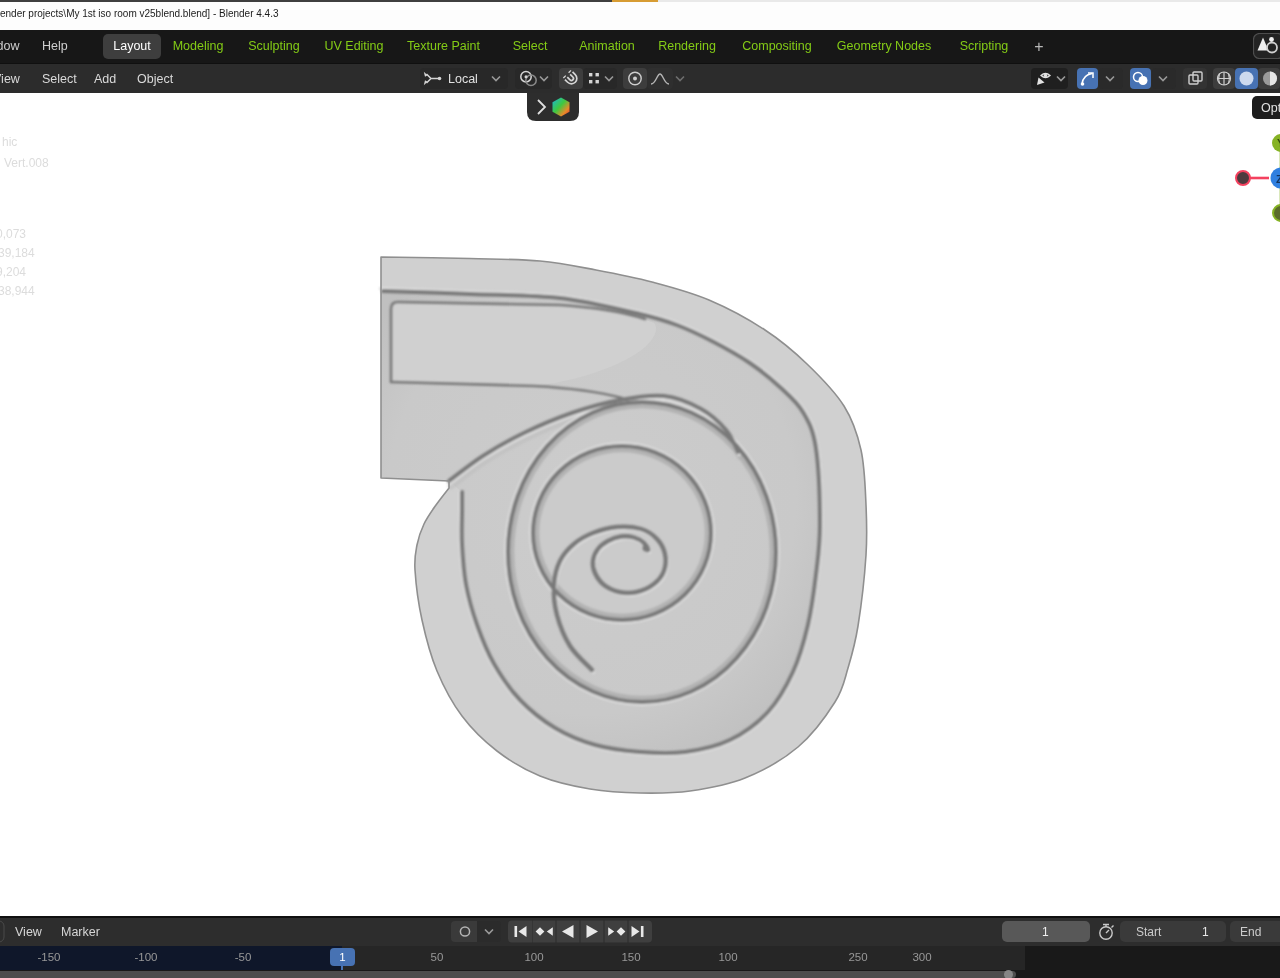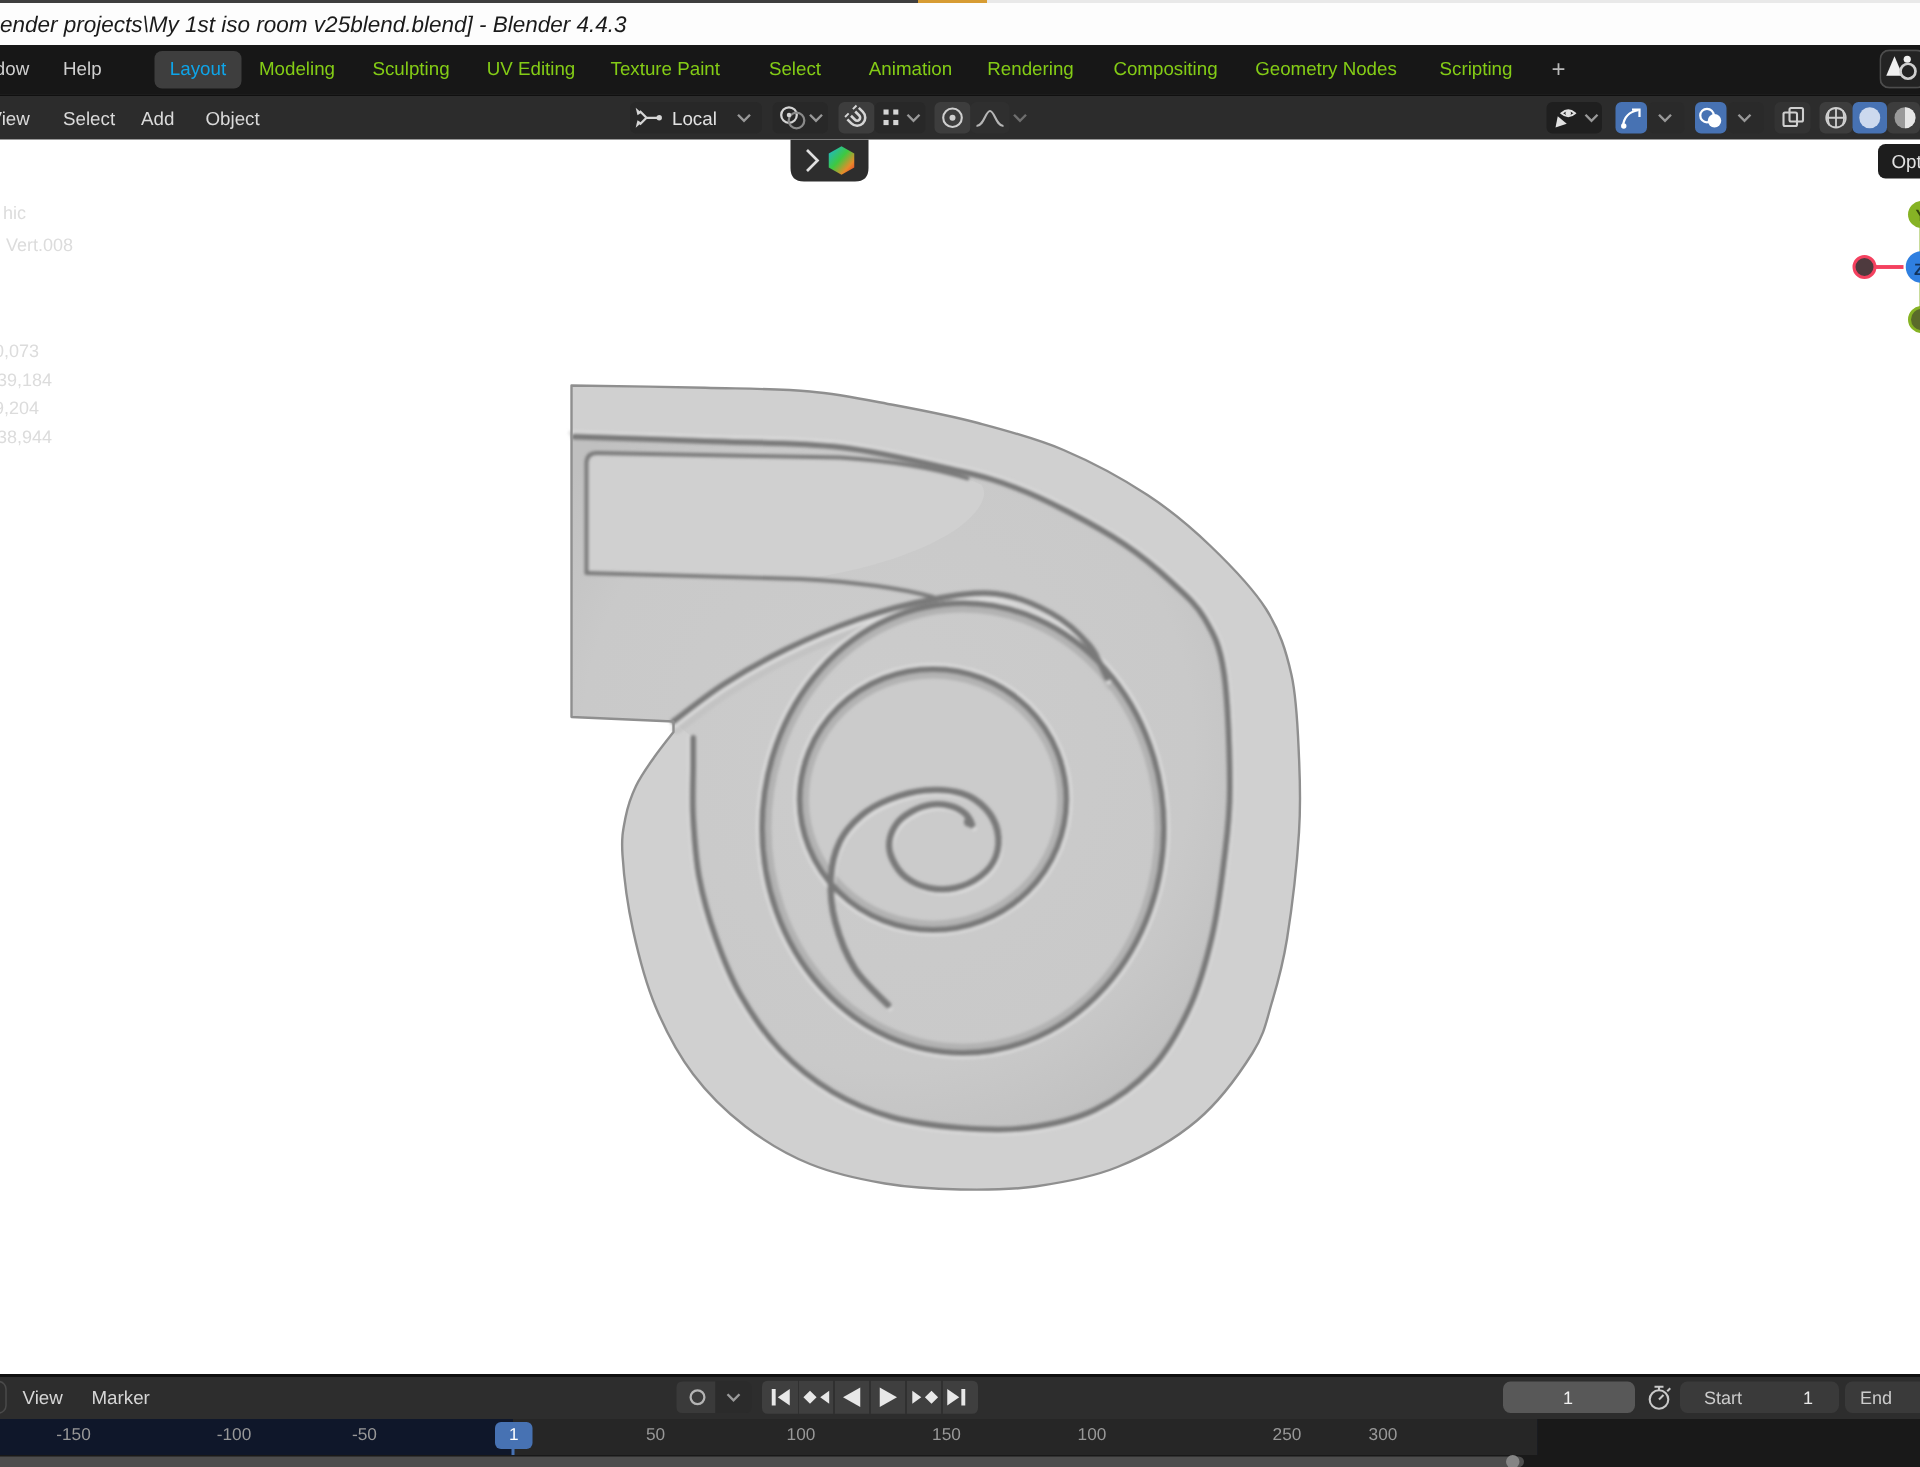--- a/index.html
+++ b/index.html
@@ -1,23 +1,23 @@
 <!DOCTYPE html>
 <html><head><meta charset="utf-8"><style>
 * { margin:0; padding:0; box-sizing:border-box; }
 html,body { width:1280px; height:978px; overflow:hidden; background:#3b3b3b;
   font-family:"Liberation Sans", sans-serif; }
 .abs { position:absolute; }
 #title { left:0; top:2px; width:1280px; height:27.5px; background:#fdfdfd; }
-#title span { position:absolute; left:0px; top:6px; font-size:15px; color:#1b1b1b;font-style:italic; }
+#title span { position:absolute; left:0px; top:6px; font-size:10px; color:#1b1b1b; }
 #menubar { left:0; top:29.5px; width:1280px; height:33px; background:#171717; }
 .mtxt { position:absolute; top:9px; font-size:12.5px; color:#cfcfcf; }
 .tab { position:absolute; top:4px; height:25px; line-height:25px; font-size:12.5px;
    color:#84cc16; text-align:center; border-radius:5px; }
-.tab.act { background:#3e3e3e; color:#0ea5e9; }
+.tab.act { background:#3e3e3e; color:#ffffff; }
 #vheader { left:0; top:63.5px; width:1280px; height:29.5px; background:#2c2c2c; }
 .hmenu { position:absolute; top:8px; font-size:12.5px; color:#dadada; }
 #viewport { left:0; top:93px; width:1280px; height:823px; background:#ffffff; }
 #seam2 { left:0; top:916px; width:1280px; height:2px; background:#101010; }
 #theader { left:0; top:918px; width:1280px; height:28px; background:#2d2d2d; }
 #ruler { left:0; top:946px; width:1280px; height:24px; background:#0f172a; }
 #scrollstrip { left:0; top:970px; width:1280px; height:8px; background:#191919; }
 .rnum { position:absolute; top:5px; font-size:11.5px; color:#989898; transform:translateX(-50%); }
 </style></head><body>
 
@@ -268,21 +268,21 @@
     <rect x="1230" y="3" width="60" height="21" rx="5" fill="#3a3a3a"></rect>
     <text x="1240" y="18" font-size="12" fill="#cccccc" font-family="Liberation Sans">End</text>
   </svg>
 
 </div>
 
 <div class="abs" id="ruler">
   <div class="abs" style="left:342px;top:0;width:683px;height:24px;background:#262626"></div>
   <div class="abs" style="left:1025px;top:0;width:255px;height:24px;background:#191919"></div>
   <span class="rnum" style="left:49px">-150</span>
-  <span class="rnum" style="left:156px">-100</span>
+  <span class="rnum" style="left:146px">-100</span>
   <span class="rnum" style="left:243px">-50</span>
   <span class="rnum" style="left:437px">50</span>
   <span class="rnum" style="left:534px">100</span>
   <span class="rnum" style="left:631px">150</span>
   <span class="rnum" style="left:728px">100</span>
   <span class="rnum" style="left:858px">250</span>
   <span class="rnum" style="left:922px">300</span>
   <div class="abs" style="left:341px;top:14px;width:2px;height:10px;background:#4772b3"></div>
   <div class="abs" style="left:330px;top:2px;width:25px;height:18px;background:#4772b3;border-radius:4px;
        color:#fff;font-size:11.5px;text-align:center;line-height:18px">1</div>

